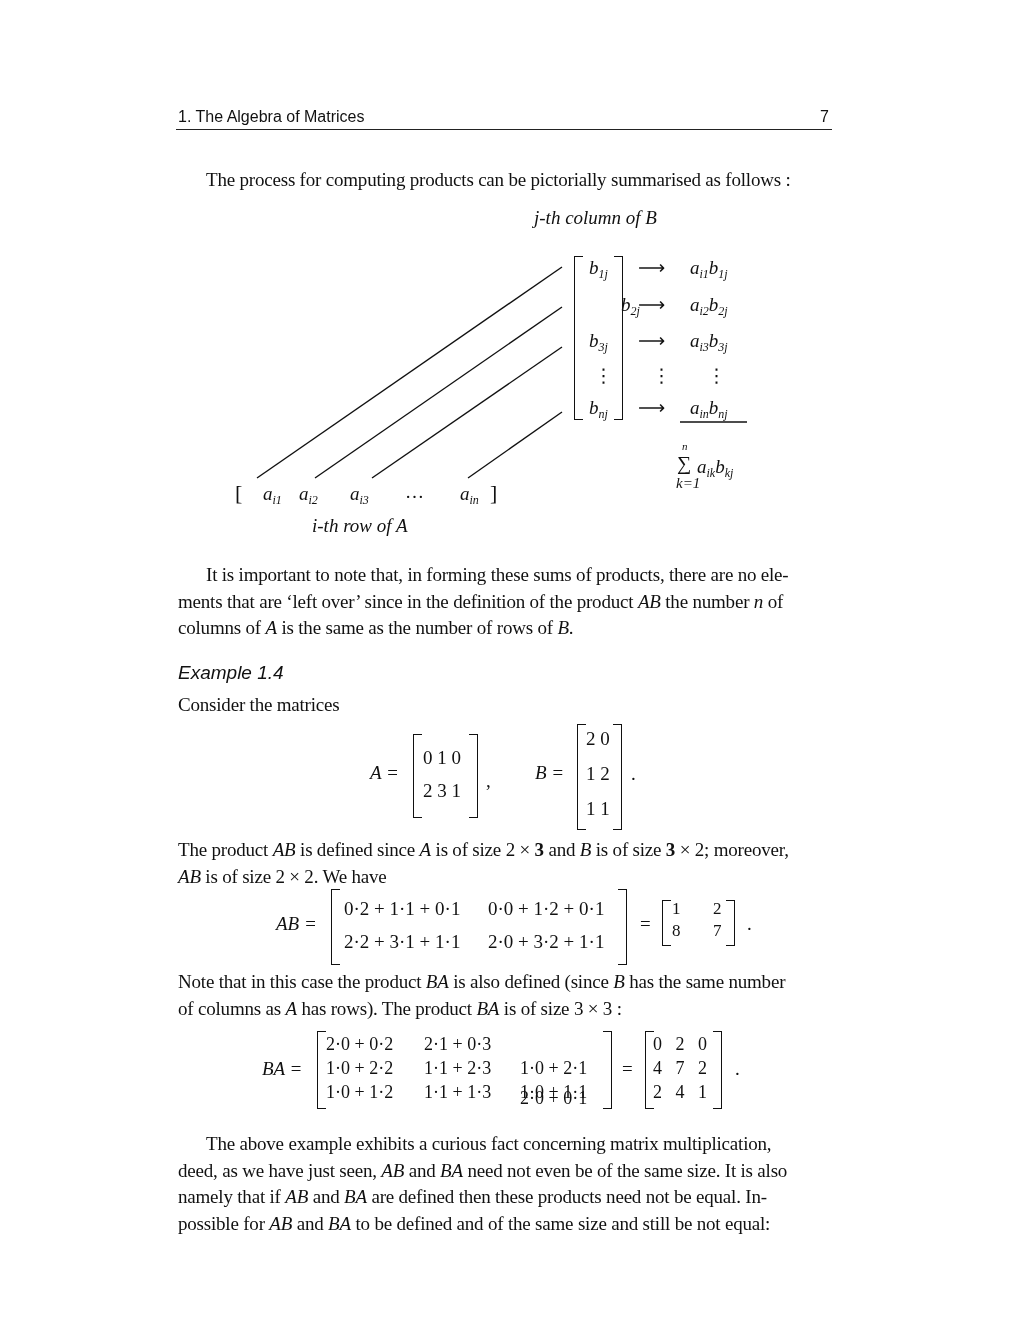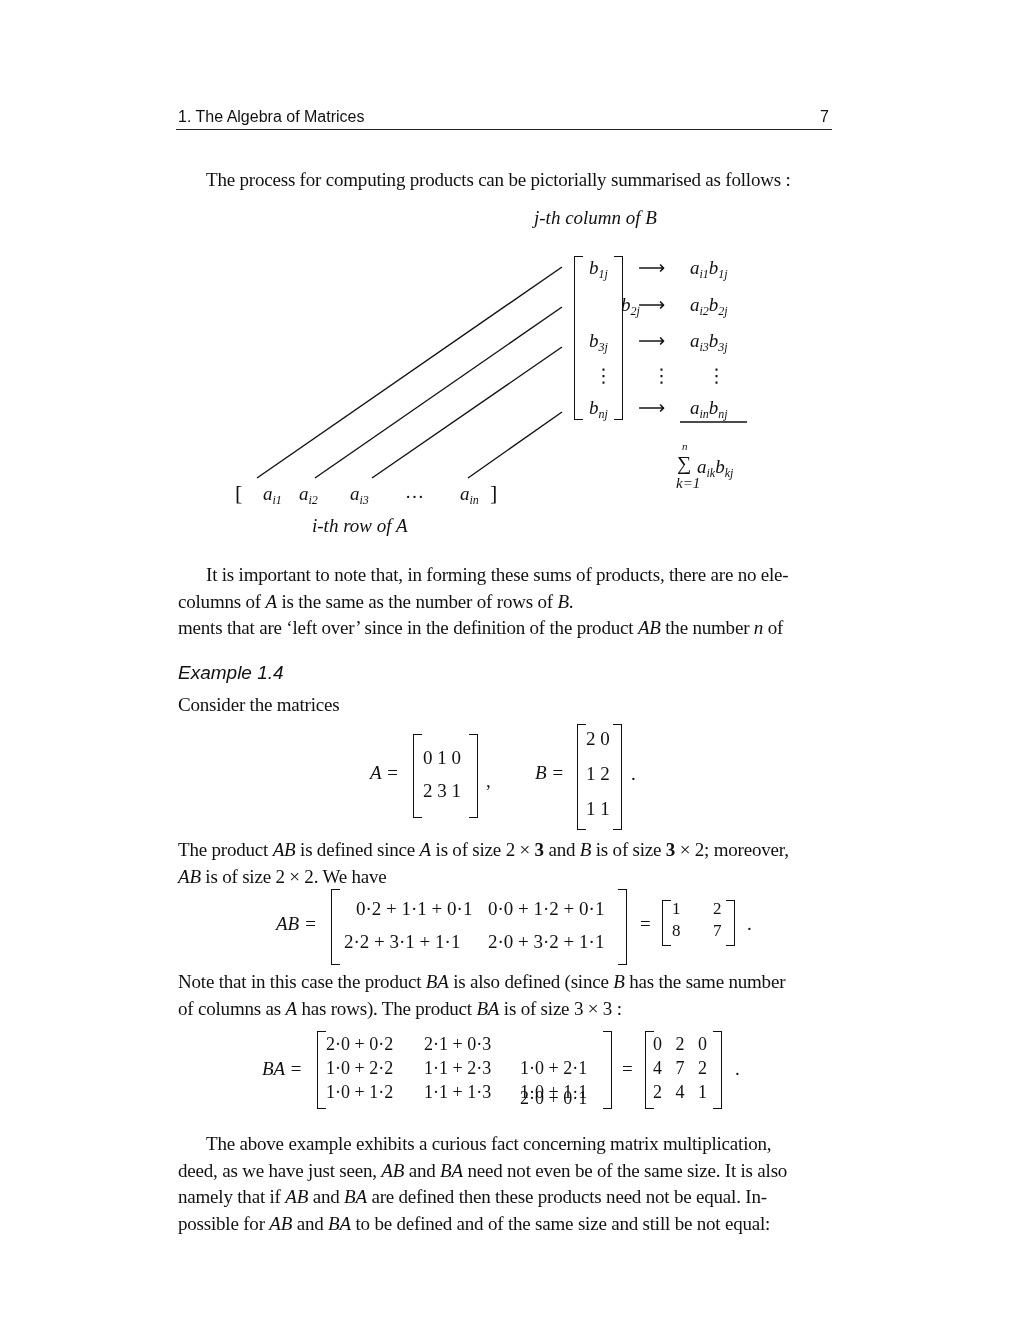--- a/index.html
+++ b/index.html
@@ -72,22 +72,22 @@
   <div class="cell it" style="left:350px; top:483px;"><span>a</span><sub>i3</sub></div>
   <div class="cell" style="left:405px; top:481px;">…</div>
   <div class="cell it" style="left:460px; top:483px;"><span>a</span><sub>in</sub></div>
   <div class="cell" style="left:490px; top:480px; font-size:22px;">]</div>
 
   <div class="abs it math" style="left:312px; top:515px;">i-th row of A</div>
 </div>
 
 <div class="abs para" style="left:178px; top:562px;">
   <div class="indent">It is important to note that, in forming these sums of products, there are no ele-</div>
+  <div><span>ments that are ‘left over’ since in the definition of the product </span><span class="it">AB</span><span> the number </span><span class="it">n</span><span> of</span></div>
   <div><span>columns of </span><span class="it">A</span><span> is the same as the number of rows of </span><span class="it">B</span><span>.</span></div>
-  <div><span>ments that are ‘left over’ since in the definition of the product </span><span class="it">AB</span><span> the number </span><span class="it">n</span><span> of</span></div>
 </div>
 
 <div class="abs ex-title" style="left:178px; top:662px;">Example 1.4</div>
 <div class="abs para" style="left:178px; top:692px;">Consider the matrices</div>
 
 <div class="cell it" style="left:370px; top:762px;">A =</div>
 <div class="mat lb" style="left:413px; top:734px; height:82px;"></div>
 <div class="mat rb" style="left:469px; top:734px; height:82px;"></div>
 <div class="cell" style="left:423px; top:747px;"><span>0</span> <span>1</span> <span>0</span></div>
 <div class="cell" style="left:423px; top:780px;"><span>2</span> <span>3</span> <span>1</span></div>
@@ -102,21 +102,21 @@
 <div class="cell" style="left:631px; top:763px;">.</div>
 
 <div class="abs para" style="left:178px; top:837px;">
   <div><span>The product </span><span class="it">AB</span><span> is defined since </span><span class="it">A</span><span> is of size 2 × </span><b>3</b><span> and </span><span class="it">B</span><span> is of size </span><b>3</b><span> × 2; moreover,</span></div>
   <div><span class="it">AB</span><span> is of size 2 × 2. We have</span></div>
 </div>
 
 <div class="cell it" style="left:276px; top:913px;">AB =</div>
 <div class="mat lb" style="left:331px; top:889px; height:74px;"></div>
 <div class="mat rb" style="left:618px; top:889px; height:74px;"></div>
-<div class="cell" style="left:344px; top:898px;margin-left:12px;">0·2 + 1·1 + 0·1</div>
+<div class="cell" style="left:344px; top:898px;">0·2 + 1·1 + 0·1</div>
 <div class="cell" style="left:488px; top:898px;text-align:right;">0·0 + 1·2 + 0·1</div>
 <div class="cell" style="left:344px; top:931px;">2·2 + 3·1 + 1·1</div>
 <div class="cell" style="left:488px; top:931px;">2·0 + 3·2 + 1·1</div>
 <div class="cell" style="left:640px; top:913px;">=</div>
 <div class="mat lb" style="left:662px; top:900px; height:44px;"></div>
 <div class="mat rb" style="left:726px; top:900px; height:44px;"></div>
 <div class="cell" style="left:672px; top:899px; font-size:17px;">1</div>
 <div class="cell" style="left:713px; top:899px; font-size:17px;">2</div>
 <div class="cell" style="left:672px; top:921px; font-size:17px;">8</div>
 <div class="cell" style="left:713px; top:921px; font-size:17px;">7</div>

